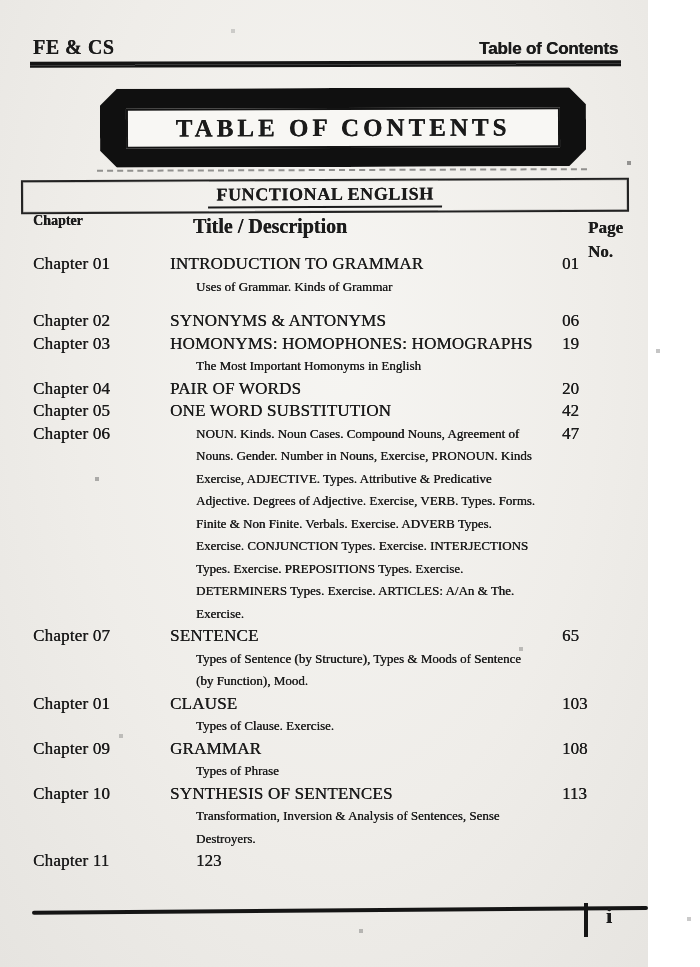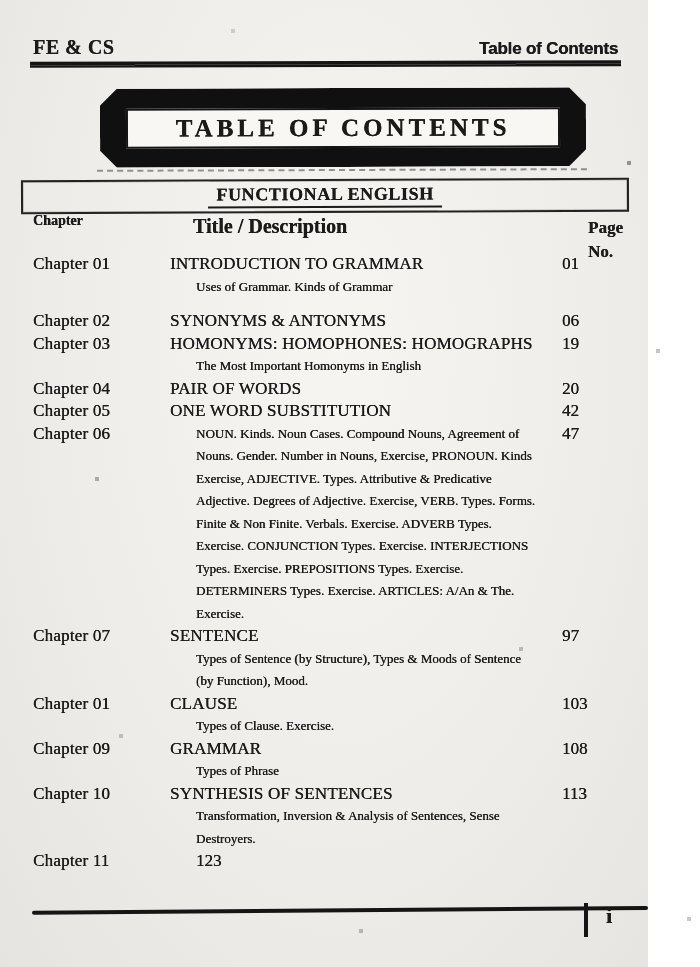--- a/index.html
+++ b/index.html
@@ -214,21 +214,21 @@
       </div>
       <div class="toc-page">47</div>
     </div>
 
     <div class="toc-row">
       <div class="toc-chapter">Chapter 07</div>
       <div class="toc-main">
         <div class="toc-title">SENTENCE</div>
         <div class="toc-desc">Types of Sentence (by Structure), Types &amp; Moods of Sentence (by Function), Mood.</div>
       </div>
-      <div class="toc-page">97</div>
+      <div class="toc-page">65</div>
     </div>
 
     <div class="toc-row">
       <div class="toc-chapter">Chapter 01</div>
       <div class="toc-main">
         <div class="toc-title">CLAUSE</div>
         <div class="toc-desc">Types of Clause. Exercise.</div>
       </div>
       <div class="toc-page">103</div>
     </div>

